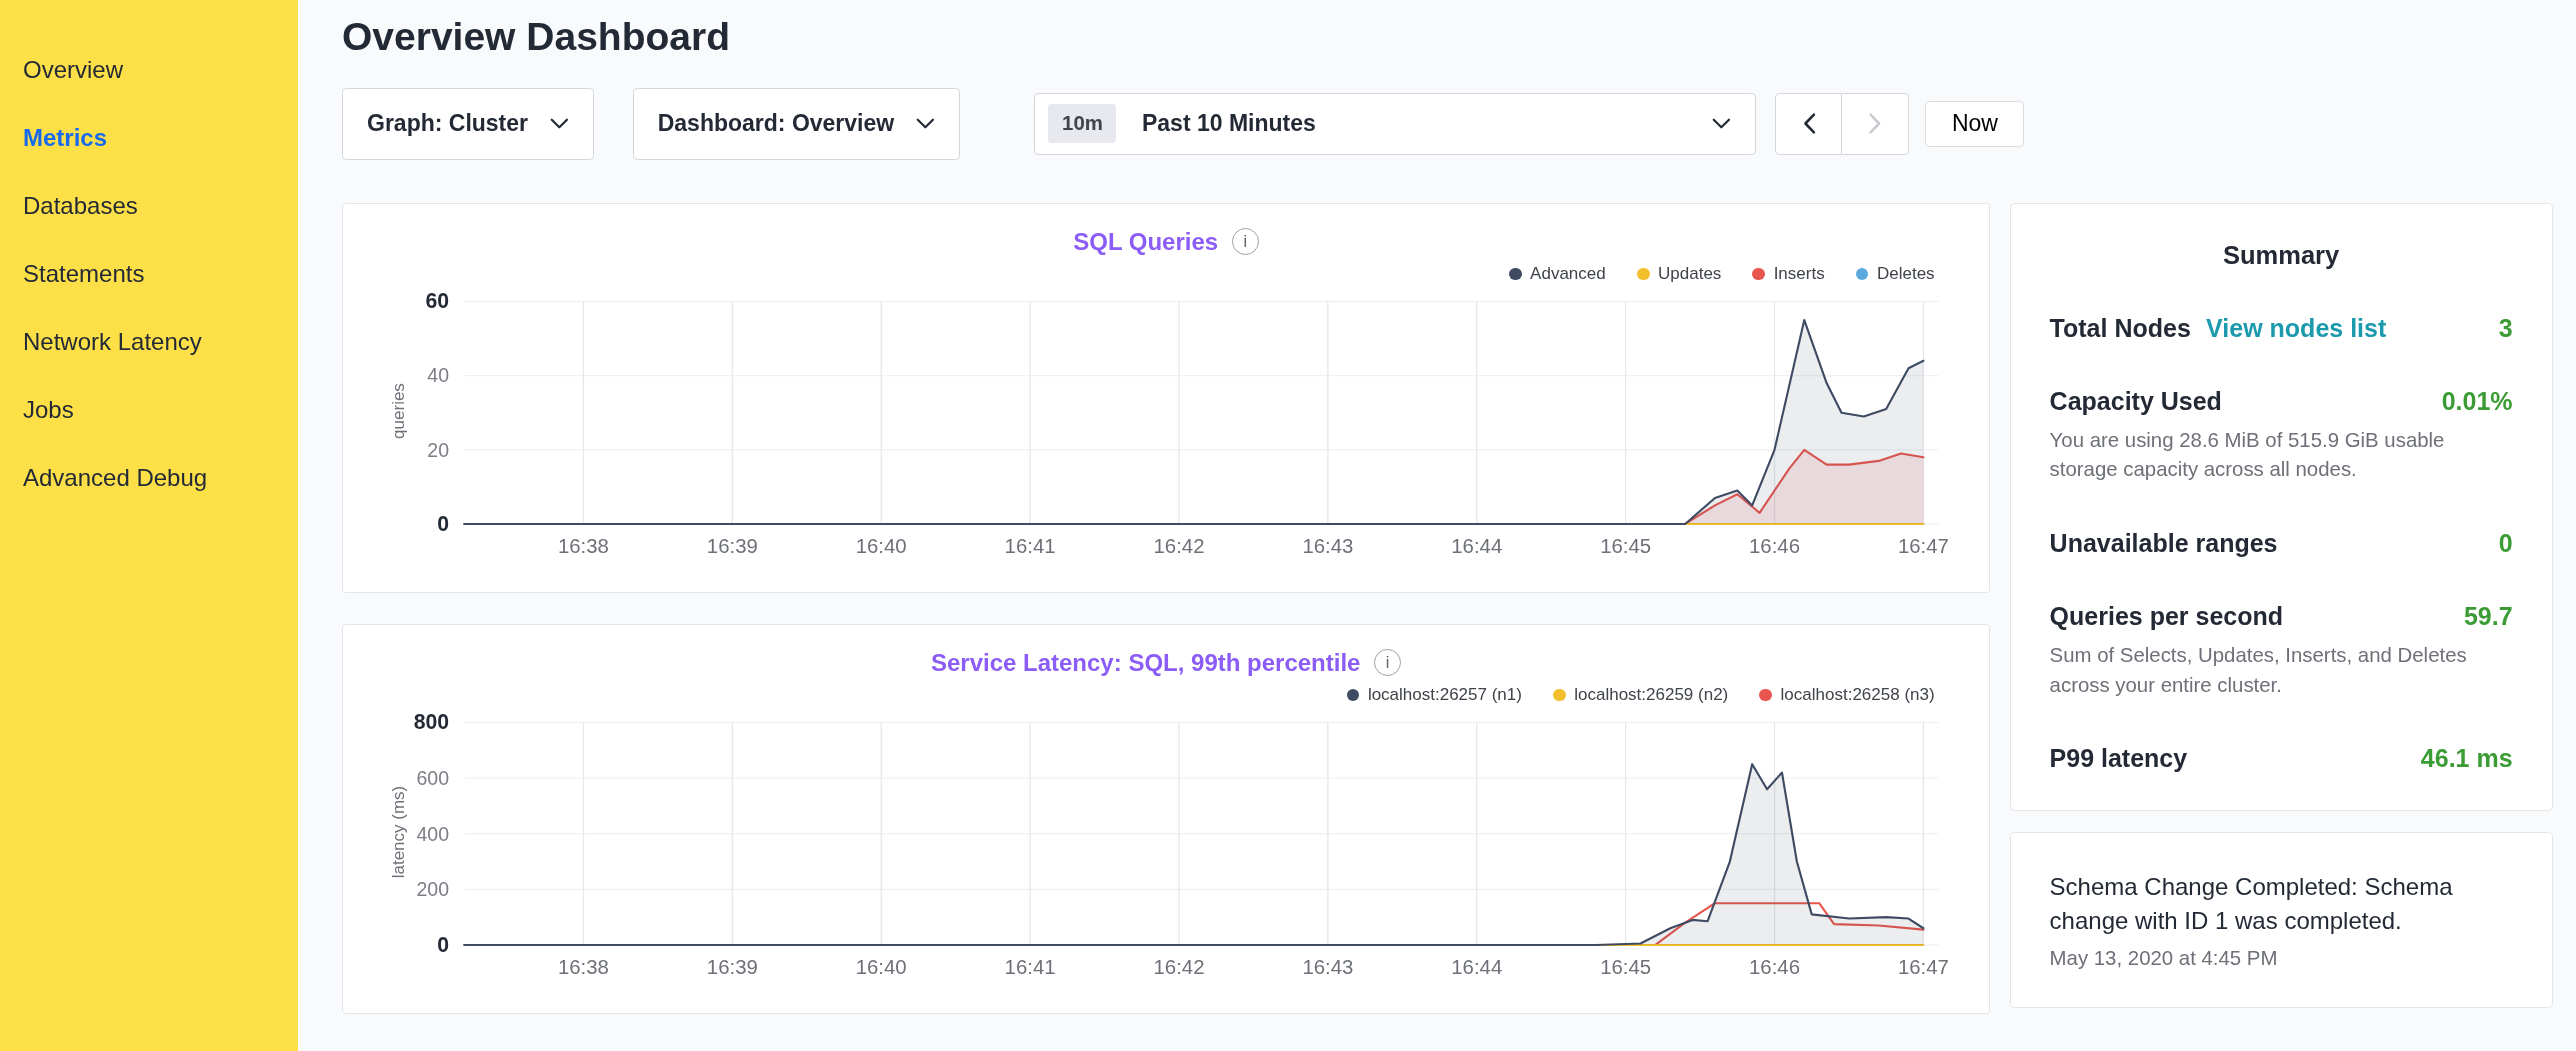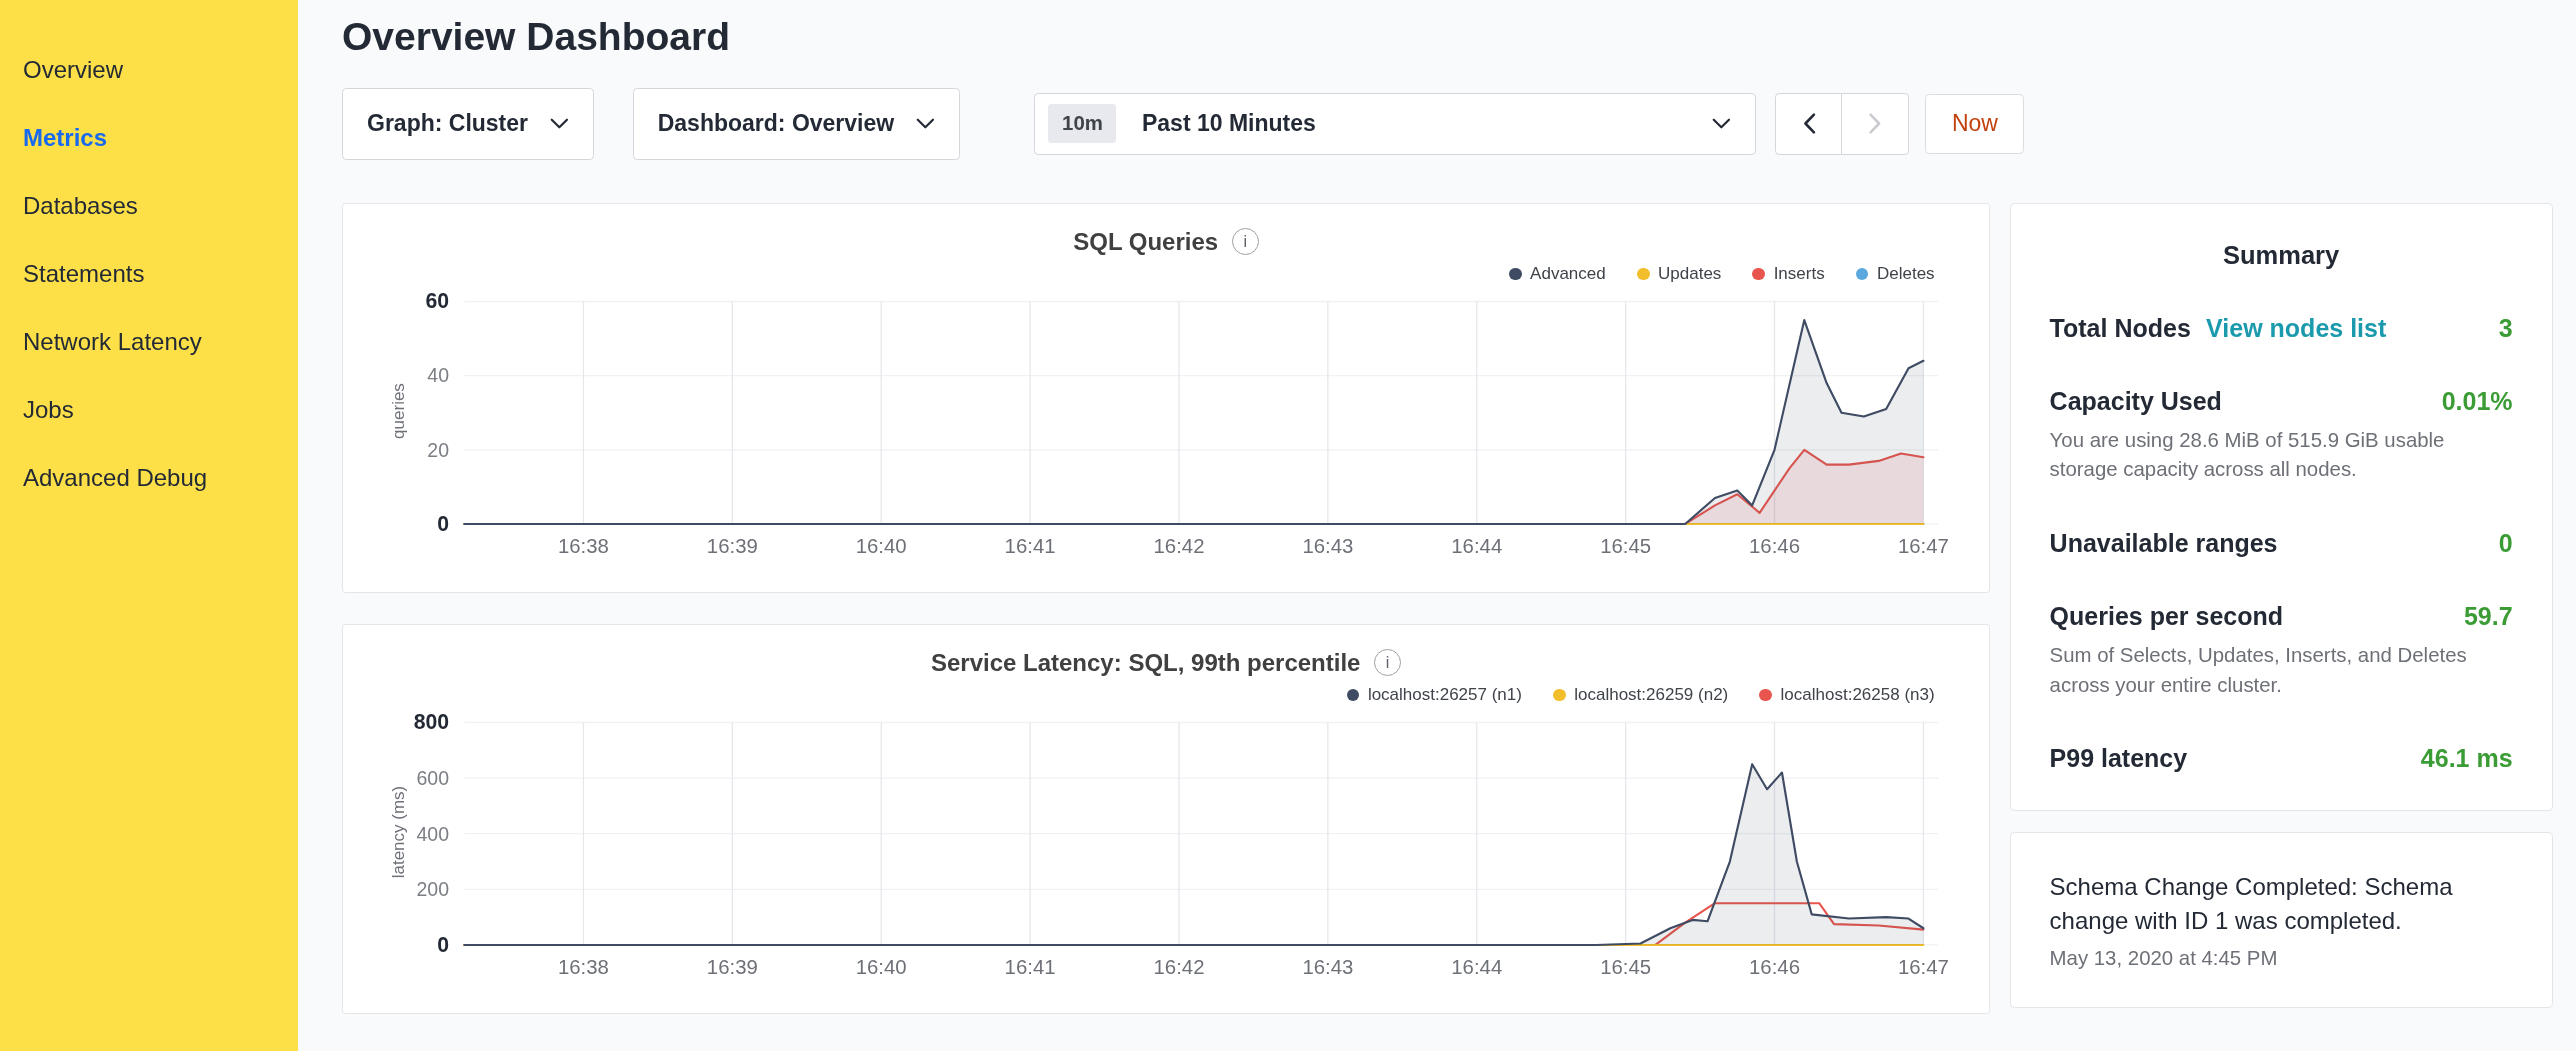--- a/index.html
+++ b/index.html
@@ -45,37 +45,37 @@
   .time-label { margin-left: 25.5px; font-size: 23px; font-weight: bold; color: #242a35; }
   .time-select .caret { margin-left: auto; }
   .btn-group { display: flex; margin-left: 19.6px; }
   .nav-btn {
     width: 67px; height: 62px; background: #fff; border: 0.9px solid #d4d6db;
     display: flex; align-items: center; justify-content: center; cursor: pointer;
   }
   .nav-btn:first-child { border-radius: 4.3px 0 0 4.3px; }
   .nav-btn:last-child { border-radius: 0 4.3px 4.3px 0; border-left: none; }
   .now-btn {
-    margin-left: 16px; width: 99px; height: 60px; background: #fff;
+    margin-left: 16px; width: 99px; height: 46px; background: #fff;
     border: 0.9px solid #dcdde1; border-radius: 4.3px;
-    font-family: inherit; font-size: 23px; color: #c2410c; cursor: pointer;
+    font-family: inherit; font-size: 23px; color: #000000; cursor: pointer;
   }
 
   
   .content-row { display: flex; gap: 19.6px; margin-top: 48px; align-items: flex-start; }
   .charts-col { width: 1648px; flex: 0 0 1648px; display: flex; flex-direction: column; gap: 31px; }
   .side-col { width: 543px; flex: 0 0 543px; display: flex; flex-direction: column; gap: 21px; }
 
   
   .chart-panel {
     background: #fff; border: 0.9px solid #e4e5e9; border-radius: 3.4px;
     padding: 24px 20.4px 17px 20.4px; min-height: 390px;
   }
   .chart-head { display: flex; align-items: center; justify-content: center; gap: 13.6px; }
-  .chart-title { font-size: 24px; font-weight: bold; color: #404040; }
+  .chart-title { font-size: 24px; font-weight: bold; color: #8b5cf6; }
   .info-icon {
     width: 27px; height: 27px; border: 1.7px solid #9da0a6; border-radius: 50%;
     display: inline-flex; align-items: center; justify-content: center;
     font-size: 16px; color: #5c6068; font-style: normal; cursor: pointer;
   }
   .legend { display: flex; justify-content: flex-end; gap: 31px; margin: 8.5px 34px 0 0; }
   .legend-item { display: inline-flex; align-items: center; gap: 8.5px; font-size: 17px; color: #3f434a; cursor: pointer; }
   .legend-dot { width: 12.8px; height: 12.8px; border-radius: 50%; display: inline-block; }
   .plot-wrap { position: relative; margin-top: 8.5px; }
   .ylabel {

